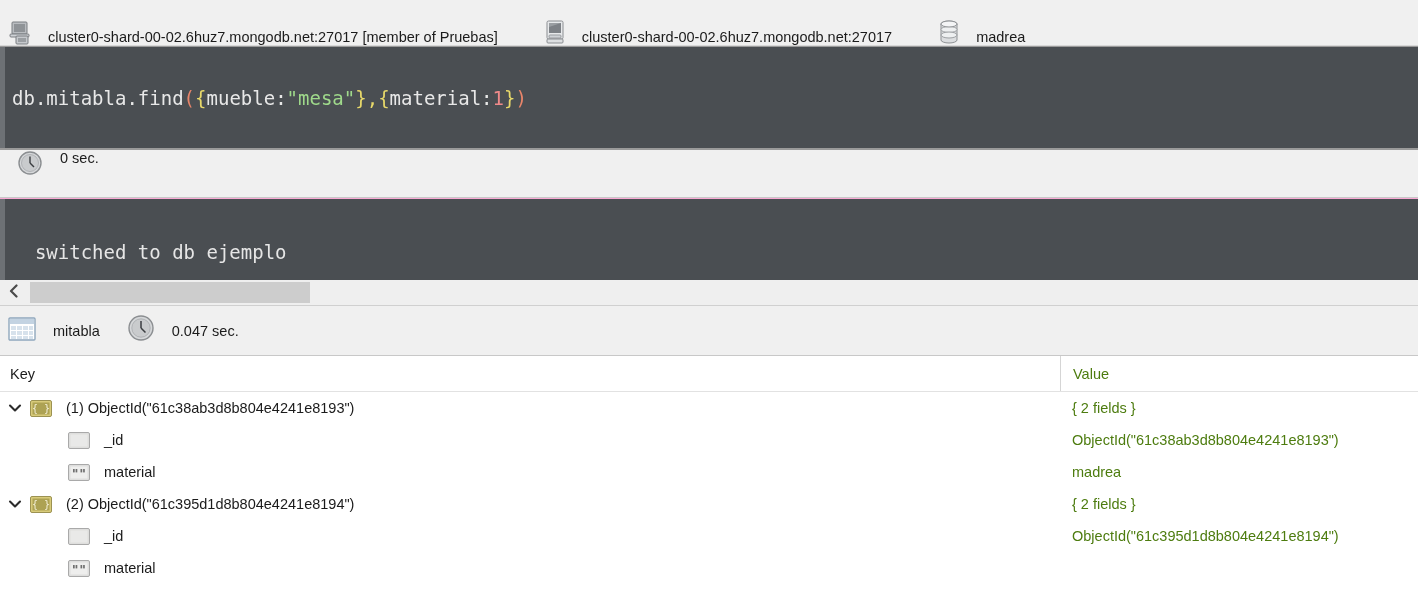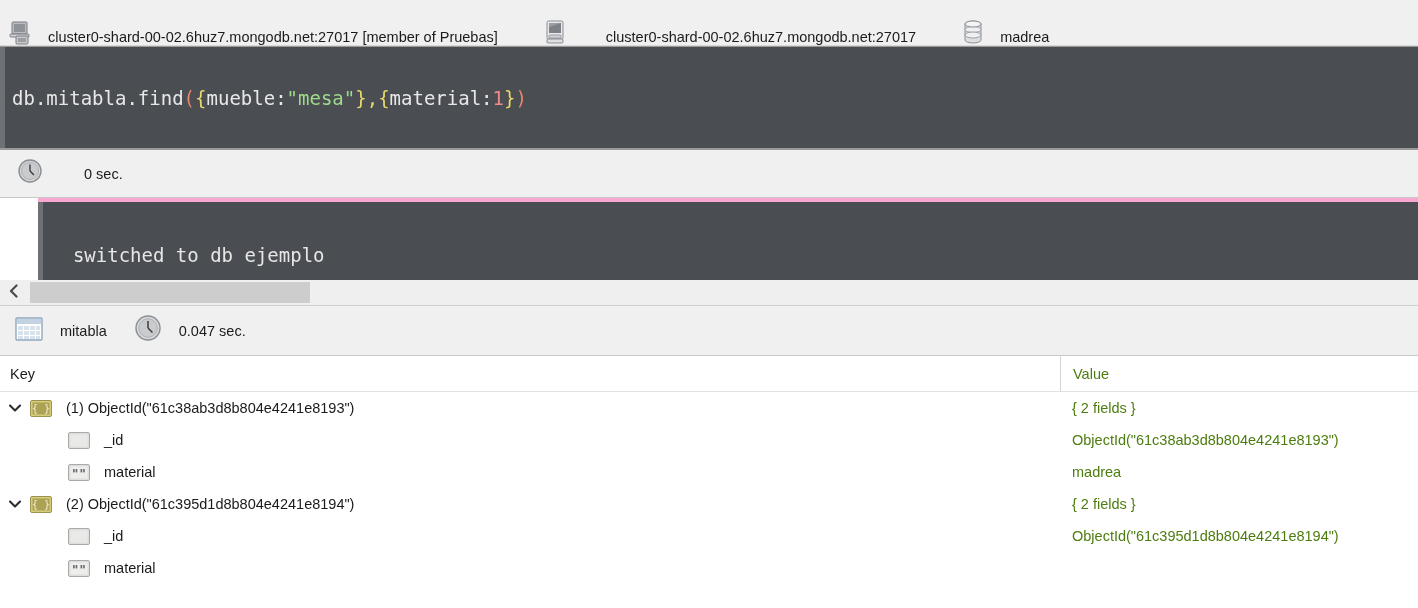--- a/index.html
+++ b/index.html
@@ -80,47 +80,44 @@
     left: 0; top: 0; bottom: 0;
     width: 5px;
     background: #6d7175;
   }
 
   
   .timing-strip {
     height: 48px;
     background: #f0f0f0;
     display: flex;
-    align-items: center;
     padding-left: 16px;
     box-sizing: border-box;
     border-bottom: 1px solid #c8c8c8;
-    gap: 24px;
   }
   .timing-strip .clock { margin-right: 16px; }
   .timing-strip .t-text {
     font-size: 14.5px;
     color: #1b1b1b;
   }
 
   
   .console {
     height: 82px;
     background: #4a4e52;
-    border-top: 4px solid #f9a8d4;
+    border-top: 1px solid #f9a8d4;
     box-sizing: border-box;
     padding: 10px 0 0 12px;
     font-family: "DejaVu Sans Mono", "Liberation Mono", monospace;
     font-size: 19px;
     line-height: 29px;
     color: #e6e6e6;
     position: relative;
     overflow: hidden;
     white-space: pre;
-    margin-left: 38px;
   }
   .console::before {
     content: "";
     position: absolute;
     left: 0; top: 0; bottom: 0;
     width: 5px;
     background: #6d7175;
   }
 
   
@@ -153,21 +150,21 @@
     width: 280px;
     background: #cdcdcd;
   }
 
   
   .result-toolbar {
     height: 50px;
     background: #f0f0f0;
     display: flex;
     align-items: center;
-    padding-left: 14px;
+    padding-left: 7px;
     box-sizing: border-box;
     border-bottom: 1px solid #c8c8c8;
   }
   .result-toolbar .tb-item {
     display: flex;
     align-items: center;
     margin-right: 26px;
   }
   .result-toolbar .tb-item .tb-label {
     font-size: 14.5px;
@@ -256,21 +253,21 @@
         <rect x="4" y="3" width="15" height="12" rx="1" fill="#b9bcc0" stroke="#7b7e82"></rect>
         <rect x="6" y="5" width="11" height="8" fill="#8f9397"></rect>
         <rect x="2" y="15" width="19" height="3" rx="1" fill="#cfd2d6" stroke="#7b7e82"></rect>
         <rect x="8" y="17" width="12" height="8" rx="1" fill="#c6c9cd" stroke="#7b7e82"></rect>
         <rect x="10" y="19" width="8" height="4" fill="#9b9fa3"></rect>
       </svg>
     </span>
     <span class="label">cluster0-shard-00-02.6huz7.mongodb.net:27017 [member of Pruebas]</span>
   </div>
 
-  <div class="conn-item" style="margin-left:28px;gap:24px;">
+  <div class="conn-item" style="margin-left:28px;">
     <span class="conn-icon icon-monitor">
       <svg width="26" height="26" viewBox="0 0 26 26">
         <rect x="5" y="2" width="16" height="18" rx="1.5" fill="#e7e9eb" stroke="#8a8d91"></rect>
         <rect x="7" y="4" width="12" height="10" fill="#9a9ea2"></rect>
         <path d="M7 8 L19 4 L19 14 L7 14 Z" fill="#7d8186"></path>
         <rect x="7" y="16" width="12" height="3" rx="1" fill="#cfd2d6" stroke="#9a9da1"></rect>
         <rect x="5" y="20" width="16" height="4" rx="1" fill="#dddfe1" stroke="#8a8d91"></rect>
       </svg>
     </span>
     <span class="label">cluster0-shard-00-02.6huz7.mongodb.net:27017</span>

